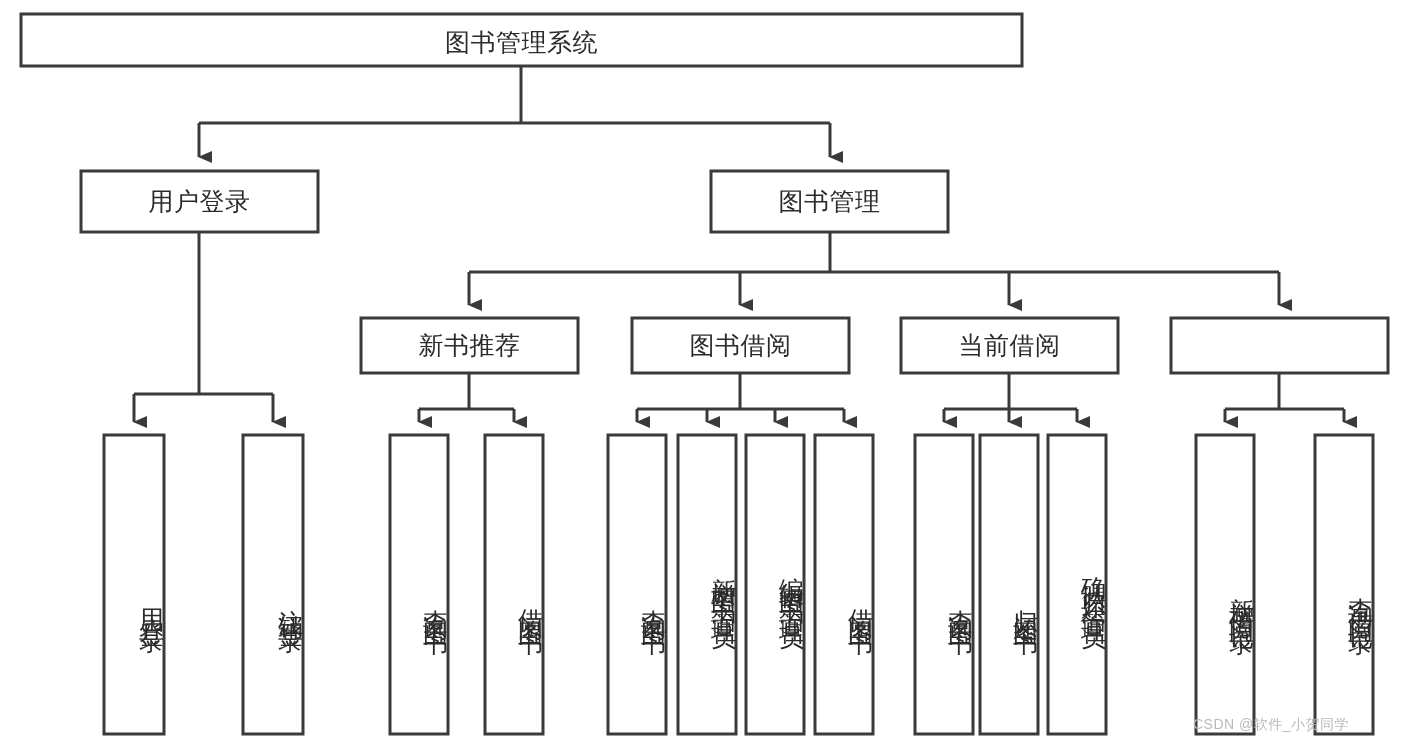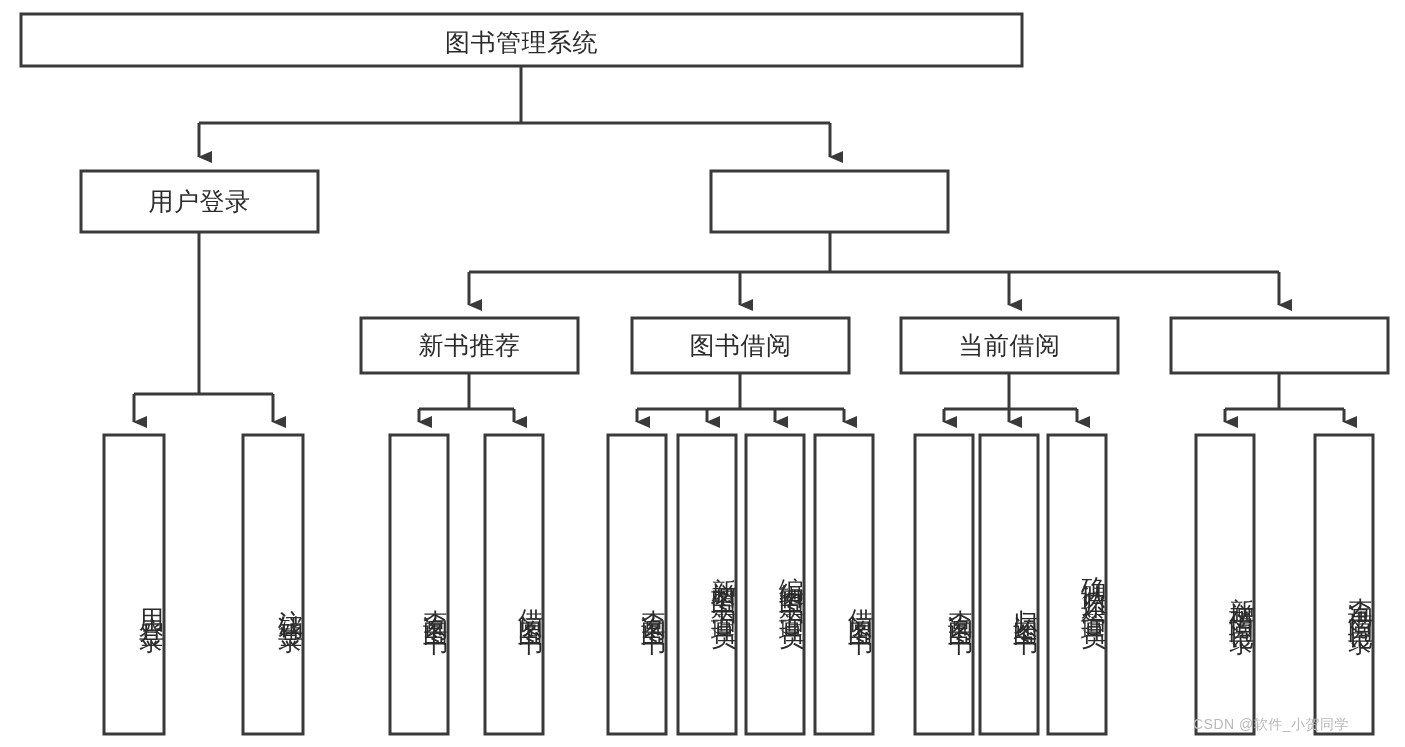--- a/index.html
+++ b/index.html
@@ -147,20 +147,21 @@
 
     <path class="connector" d="M 1279 373 L 1279 409"></path>
     <path class="connector" d="M 1225 409 L 1344 409"></path>
     <path class="connector" marker-end="url(#arrow)" d="M 1225 409 L 1225 422"></path>
     <path class="connector" marker-end="url(#arrow)" d="M 1344 409 L 1344 422"></path>
   </svg>
 
   <div class="node-label horizontal" style="left:21px; top:14px; width:1001px; height:58px;">图书管理系统</div>
 
   <div class="node-label horizontal" style="left:81px; top:171px; width:237px; height:61px;">用户登录</div>
+  <div class="node-label horizontal" style="left:711px; top:171px; width:237px; height:61px;">图书管理</div>
 
   <div class="node-label horizontal" style="left:632px; top:318px; width:217px; height:55px;">图书借阅</div>
   <div class="node-label horizontal" style="left:361px; top:318px; width:217px; height:55px;">新书推荐</div>
   <div class="node-label horizontal" style="left:901px; top:318px; width:217px; height:55px;">当前借阅</div>
 
   <div class="node-label vertical" style="left:104px; top:510px; width:60px; height:180px;">用户登录</div>
   <div class="node-label vertical" style="left:243px; top:510px; width:60px; height:180px;">注销登录</div>
 
   <div class="node-label vertical" style="left:390px; top:510px; width:58px; height:180px;">查询图书</div>
   <div class="node-label vertical" style="left:485px; top:510px; width:58px; height:180px;">借阅图书</div>

